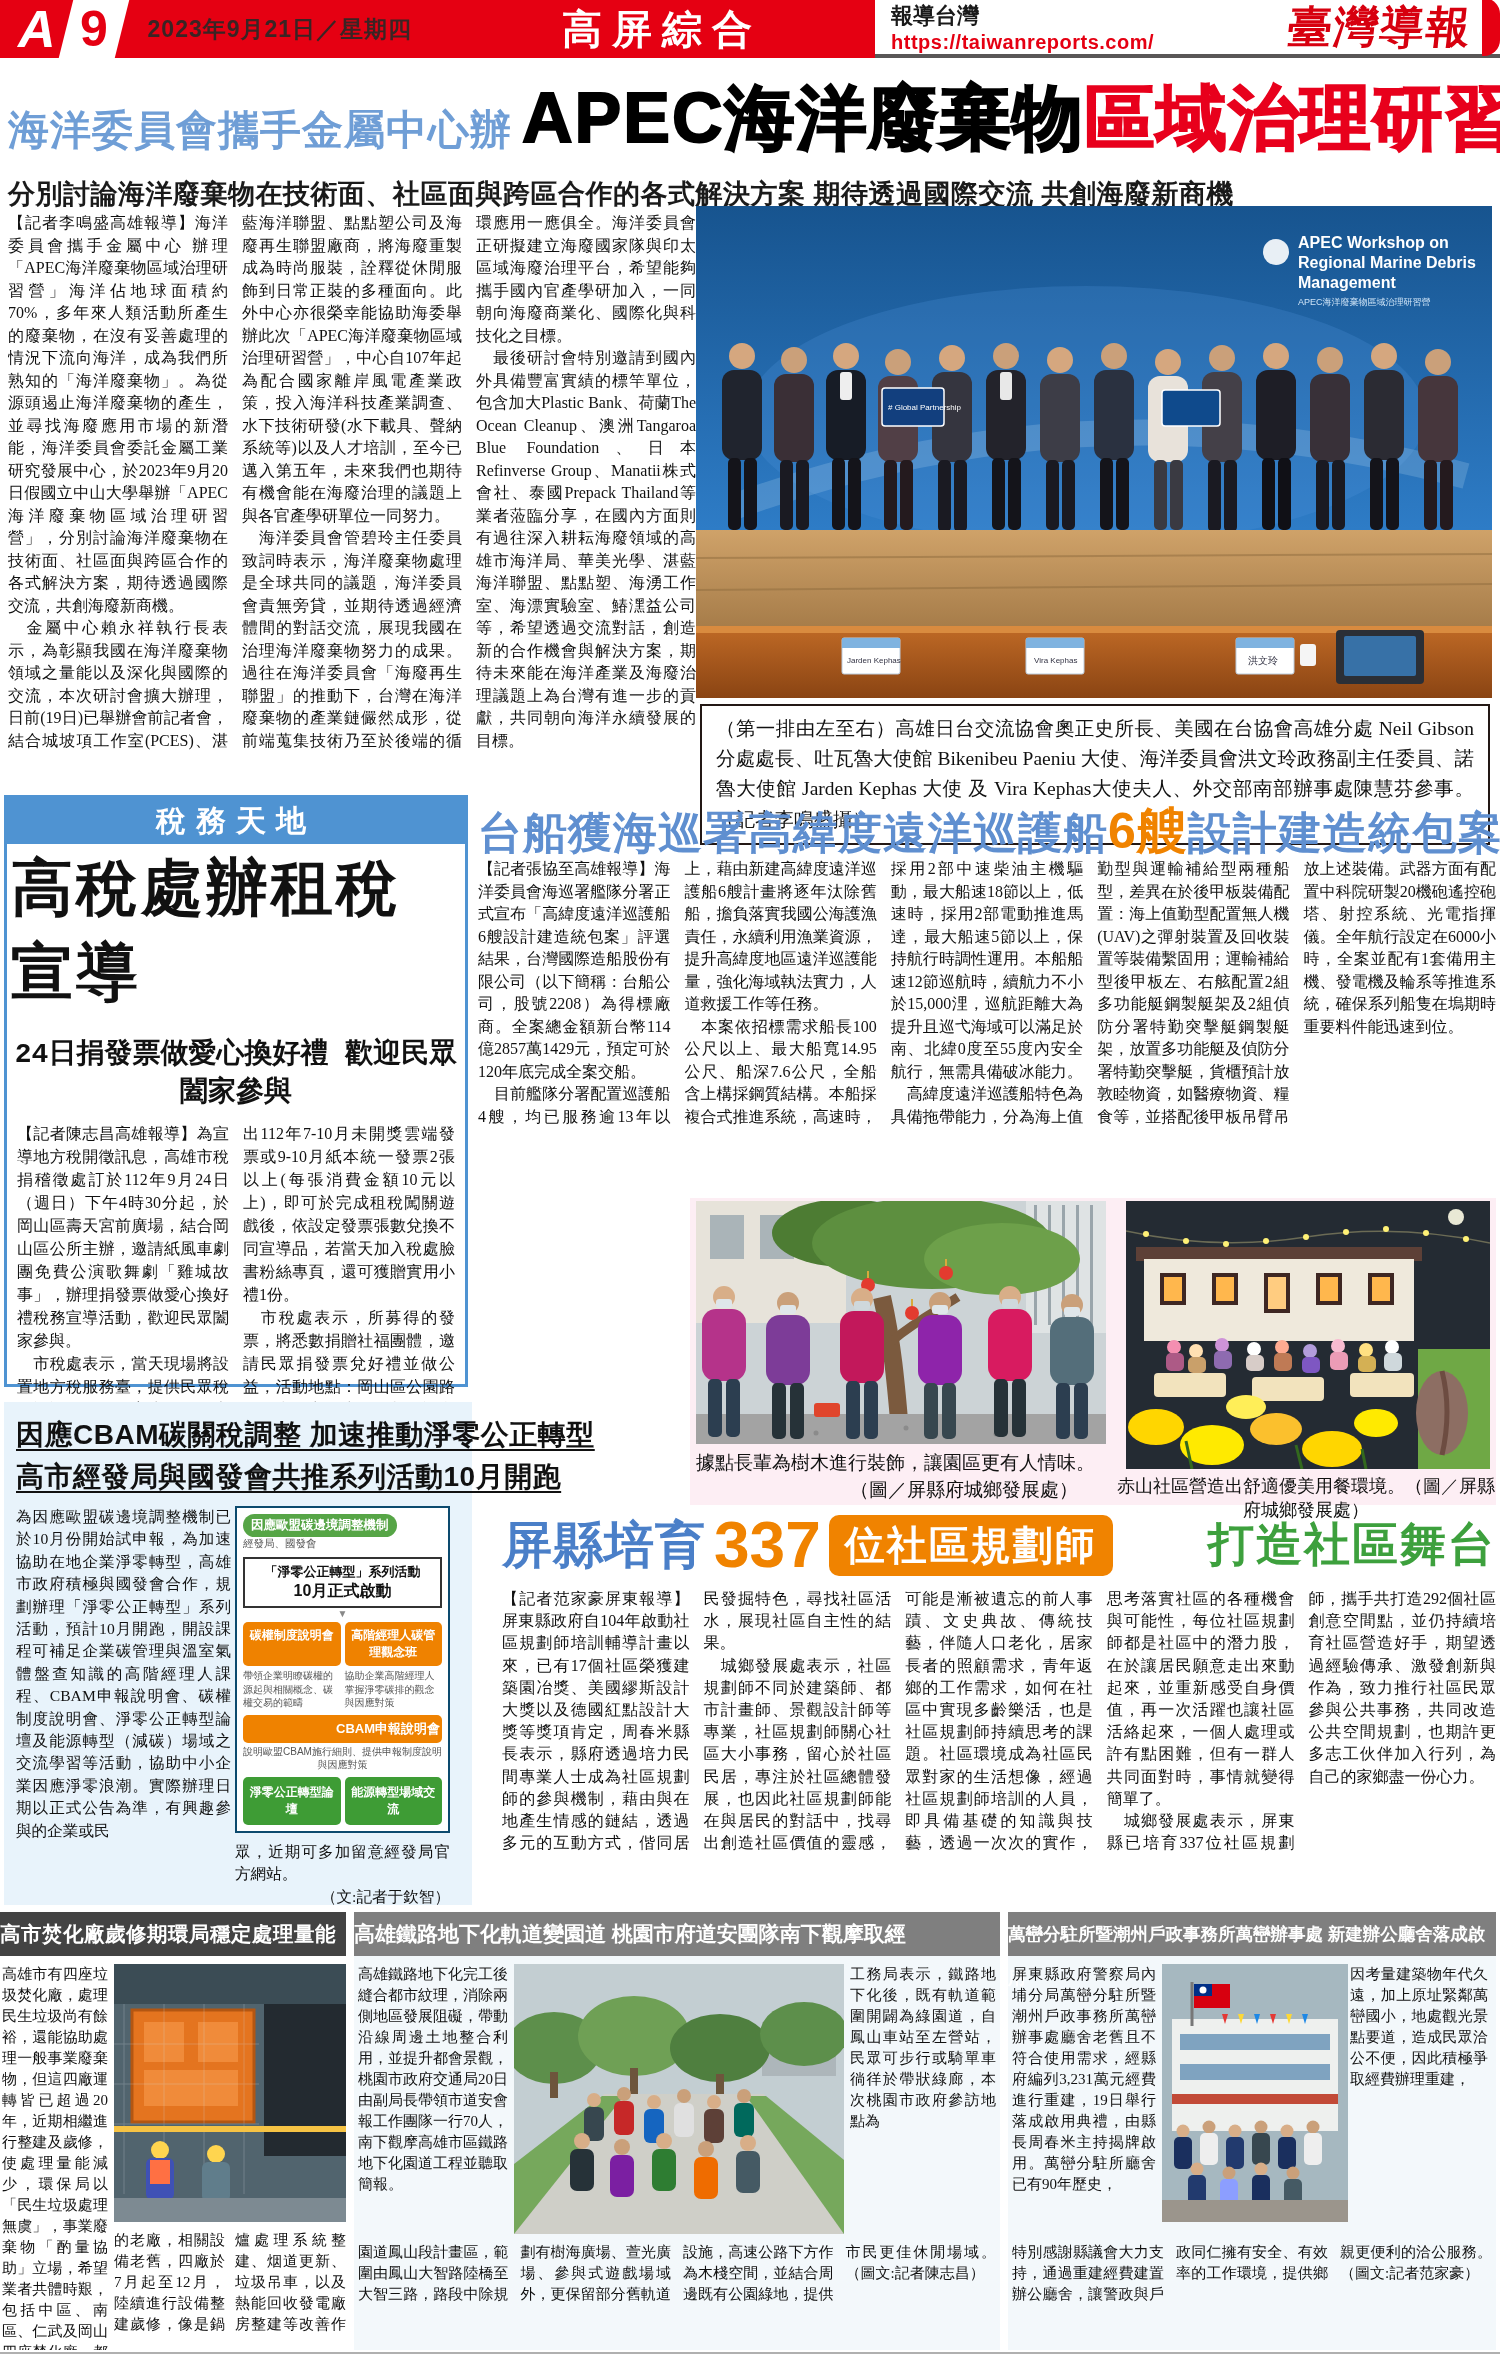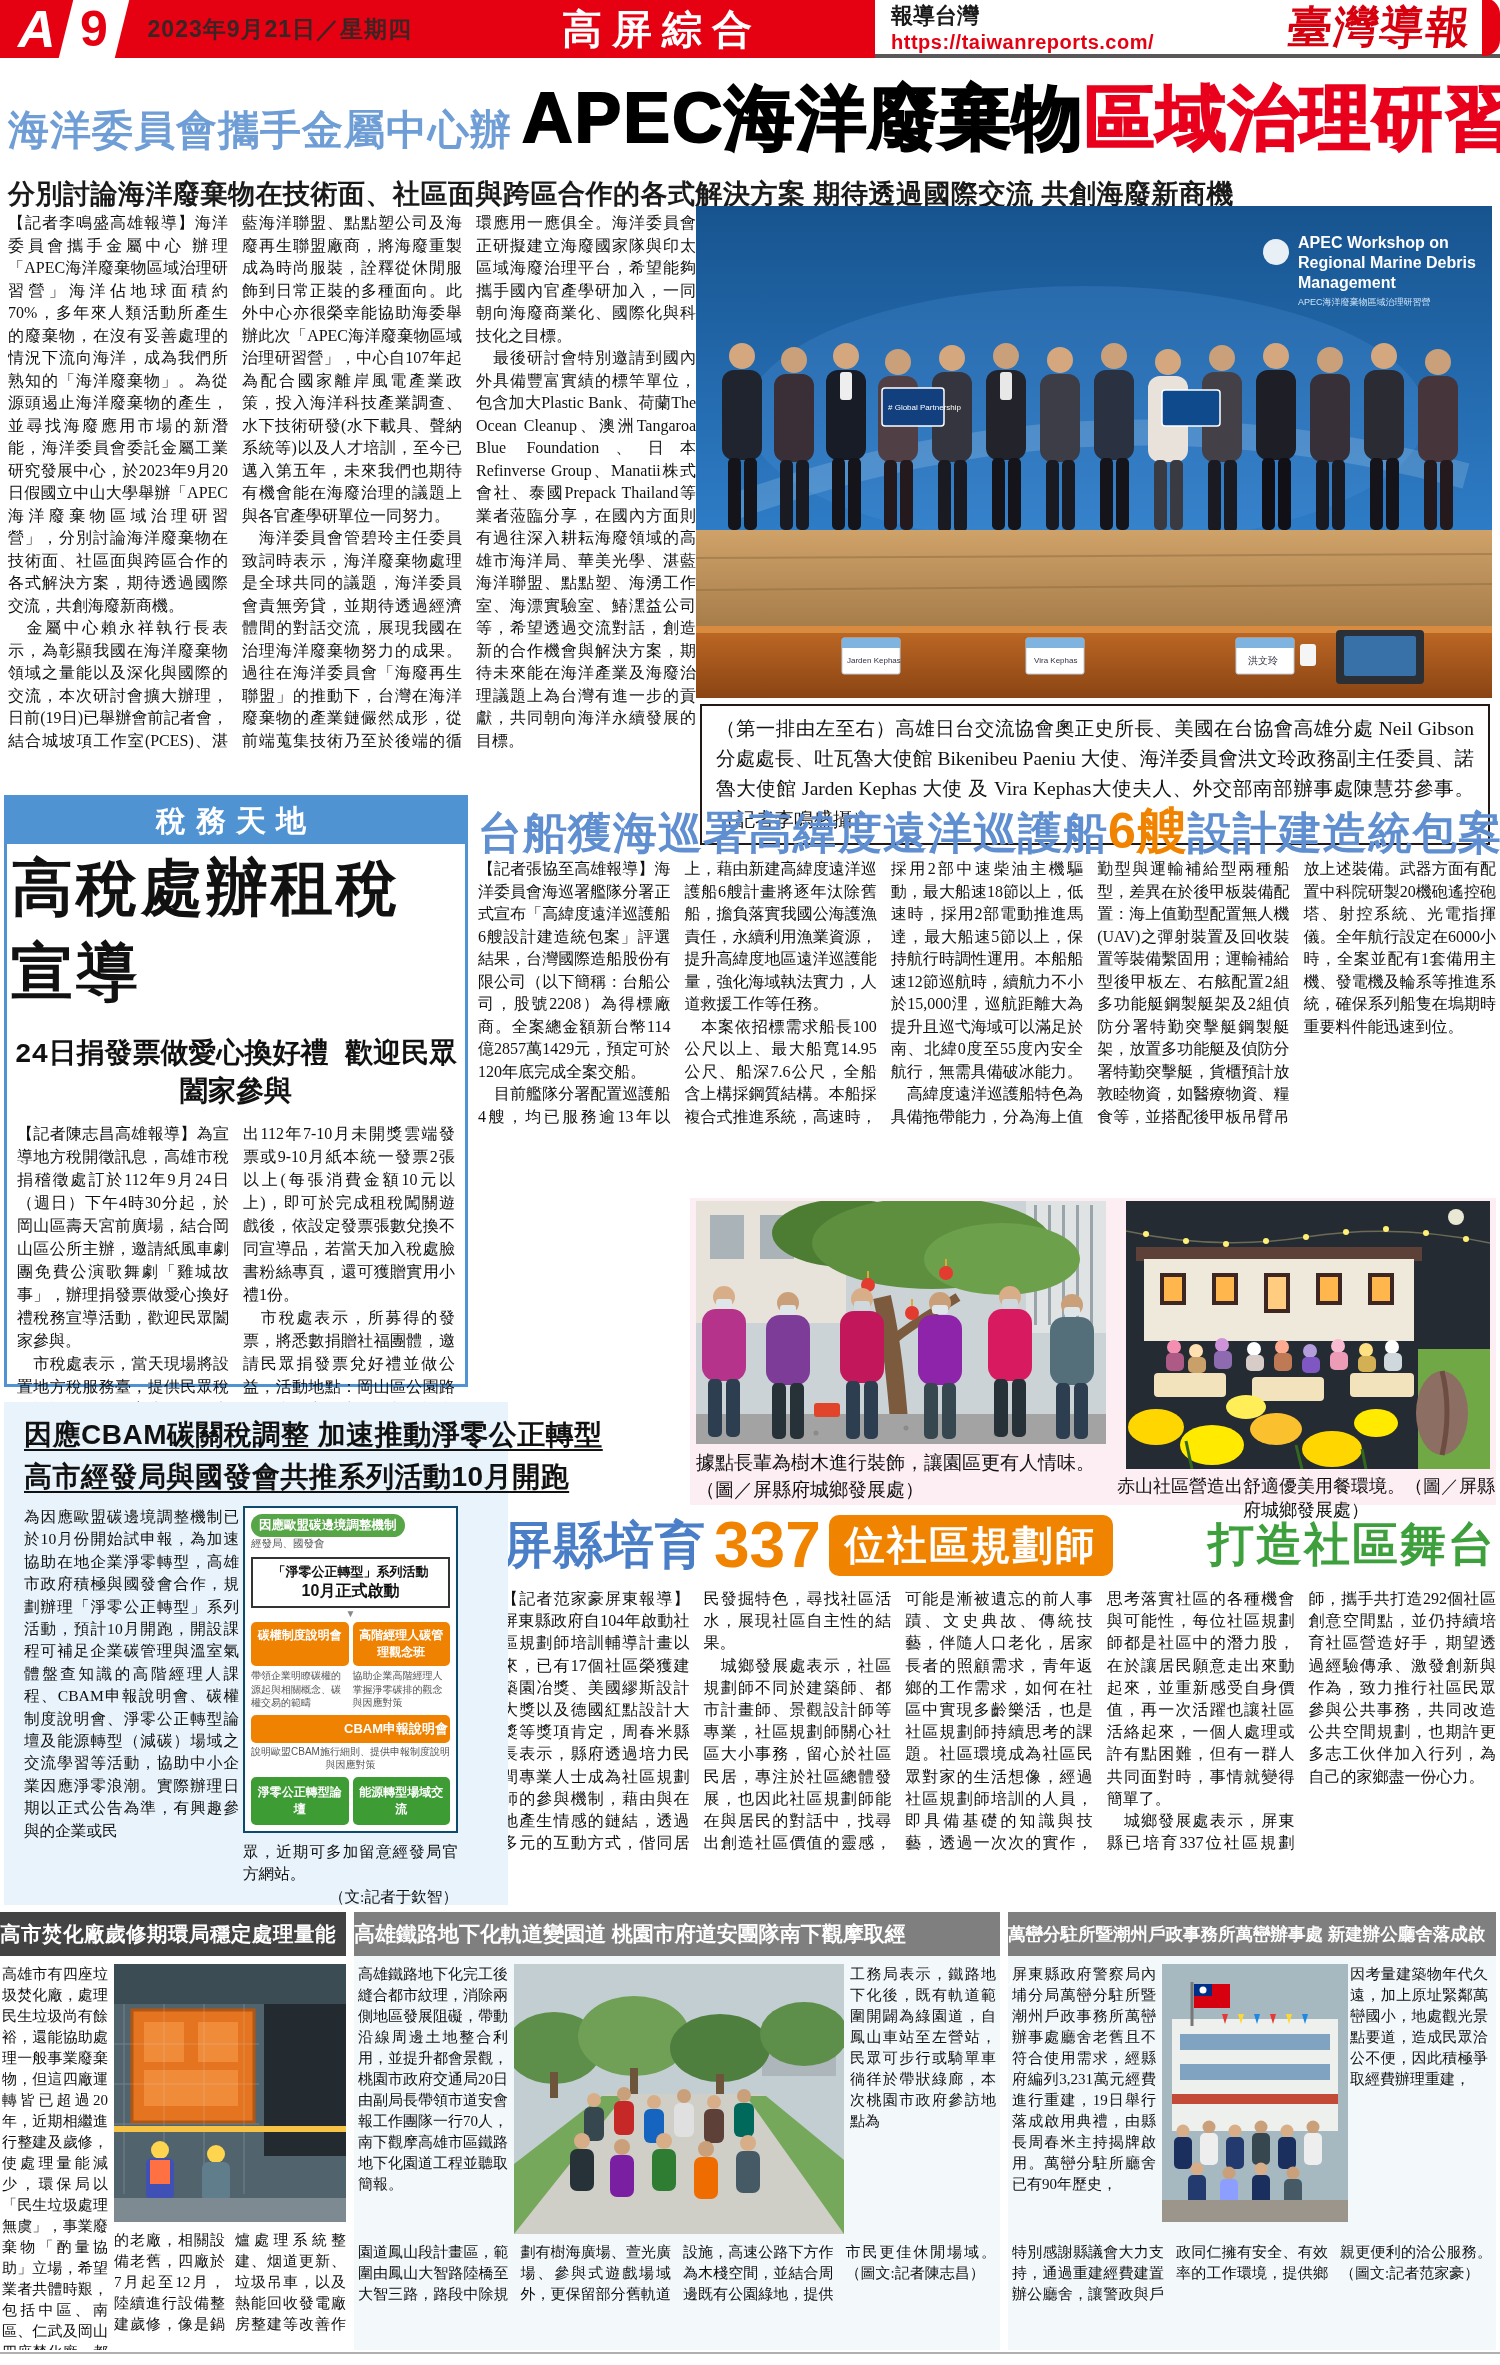--- a/index.html
+++ b/index.html
@@ -48,35 +48,35 @@
   #ship-headline{position:absolute;top:798px;left:478px;width:1018px;font-weight:900;font-size:44px;color:#5f8fd0;
         letter-spacing:1px;white-space:nowrap;}
   #ship-headline .num{color:#f08300;font-size:50px;}
   #ship-body{position:absolute;top:858px;left:478px;width:1018px;height:334px;column-count:5;column-gap:14px;
         font-family:"Liberation Serif","DejaVu Serif",serif;font-size:16px;line-height:22.5px;text-align:justify;
         white-space:pre-line;overflow:hidden;}
   
   #pink{position:absolute;top:1198px;left:690px;width:806px;height:307px;background:#fdeef4;}
   #photo-tree{position:absolute;top:3px;left:6px;width:410px;height:243px;}
   #cap-tree{position:absolute;top:252px;left:6px;width:410px;font-family:"Liberation Serif","DejaVu Serif",serif;font-size:19px;line-height:1.4;}
-  #cap-tree .l2{padding-right:28px;}
+  #cap-tree .l2{text-align:right;padding-right:28px;}
   #photo-night{position:absolute;top:3px;left:436px;width:364px;height:268px;}
   #cap-night{position:absolute;top:276px;left:426px;width:380px;text-align:center;
         font-family:"Liberation Serif","DejaVu Serif",serif;font-size:18px;}
   
   #planner-headline{position:absolute;top:1512px;left:502px;width:994px;height:66px;display:flex;align-items:center;}
   #planner-headline .blue{color:#4a7fc8;font-size:50px;font-weight:900;letter-spacing:1px;}
   #planner-headline .num{color:#f08300;font-size:64px;font-weight:900;margin:0 8px;}
   #planner-headline .badge{background:#f08300;color:#fff;font-size:40px;font-weight:900;padding:3px 16px;border-radius:10px;letter-spacing:2px;}
   #planner-headline .side{margin-left:auto;color:#3da03d;font-size:46px;font-weight:900;letter-spacing:2px;}
   #planner-body{position:absolute;top:1588px;left:502px;width:994px;height:314px;column-count:5;column-gap:14px;
         font-family:"Liberation Serif","DejaVu Serif",serif;font-size:16px;line-height:22.2px;text-align:justify;
         white-space:pre-line;overflow:hidden;}
   
-  #cbam{position:absolute;top:1402px;left:4px;width:504px;height:503px;background:#e8f3fb;box-sizing:border-box;padding:10px 20px;}
+  #cbam{position:absolute;top:1402px;left:4px;width:468px;height:503px;background:#e8f3fb;box-sizing:border-box;padding:10px 12px;}
   #cbam .h{font-size:28px;font-weight:900;letter-spacing:.5px;text-decoration:underline;text-underline-offset:5px;margin-top:4px;white-space:nowrap;}
   #cbam .row{display:flex;margin-top:10px;gap:4px;}
   #cbam .colL{width:215px;font-family:"Liberation Serif","DejaVu Serif",serif;font-size:15.6px;line-height:22.4px;
         text-align:justify;white-space:pre-line;height:396px;overflow:hidden;}
   #cbam .colR{width:215px;display:flex;flex-direction:column;}
   #info{background:#fff;border:2px solid #0c4a6e;padding:6px;box-sizing:border-box;}
   #info .toprow{display:flex;align-items:center;}
   #info .tag{background:#56a546;color:#fff;font-size:12.5px;font-weight:700;padding:3px 8px;border-radius:12px;}
   #info .org{margin-left:auto;font-size:10.5px;color:#555;}
   #info .program{border:2px solid #333;margin-top:6px;text-align:center;padding:4px 2px;}

